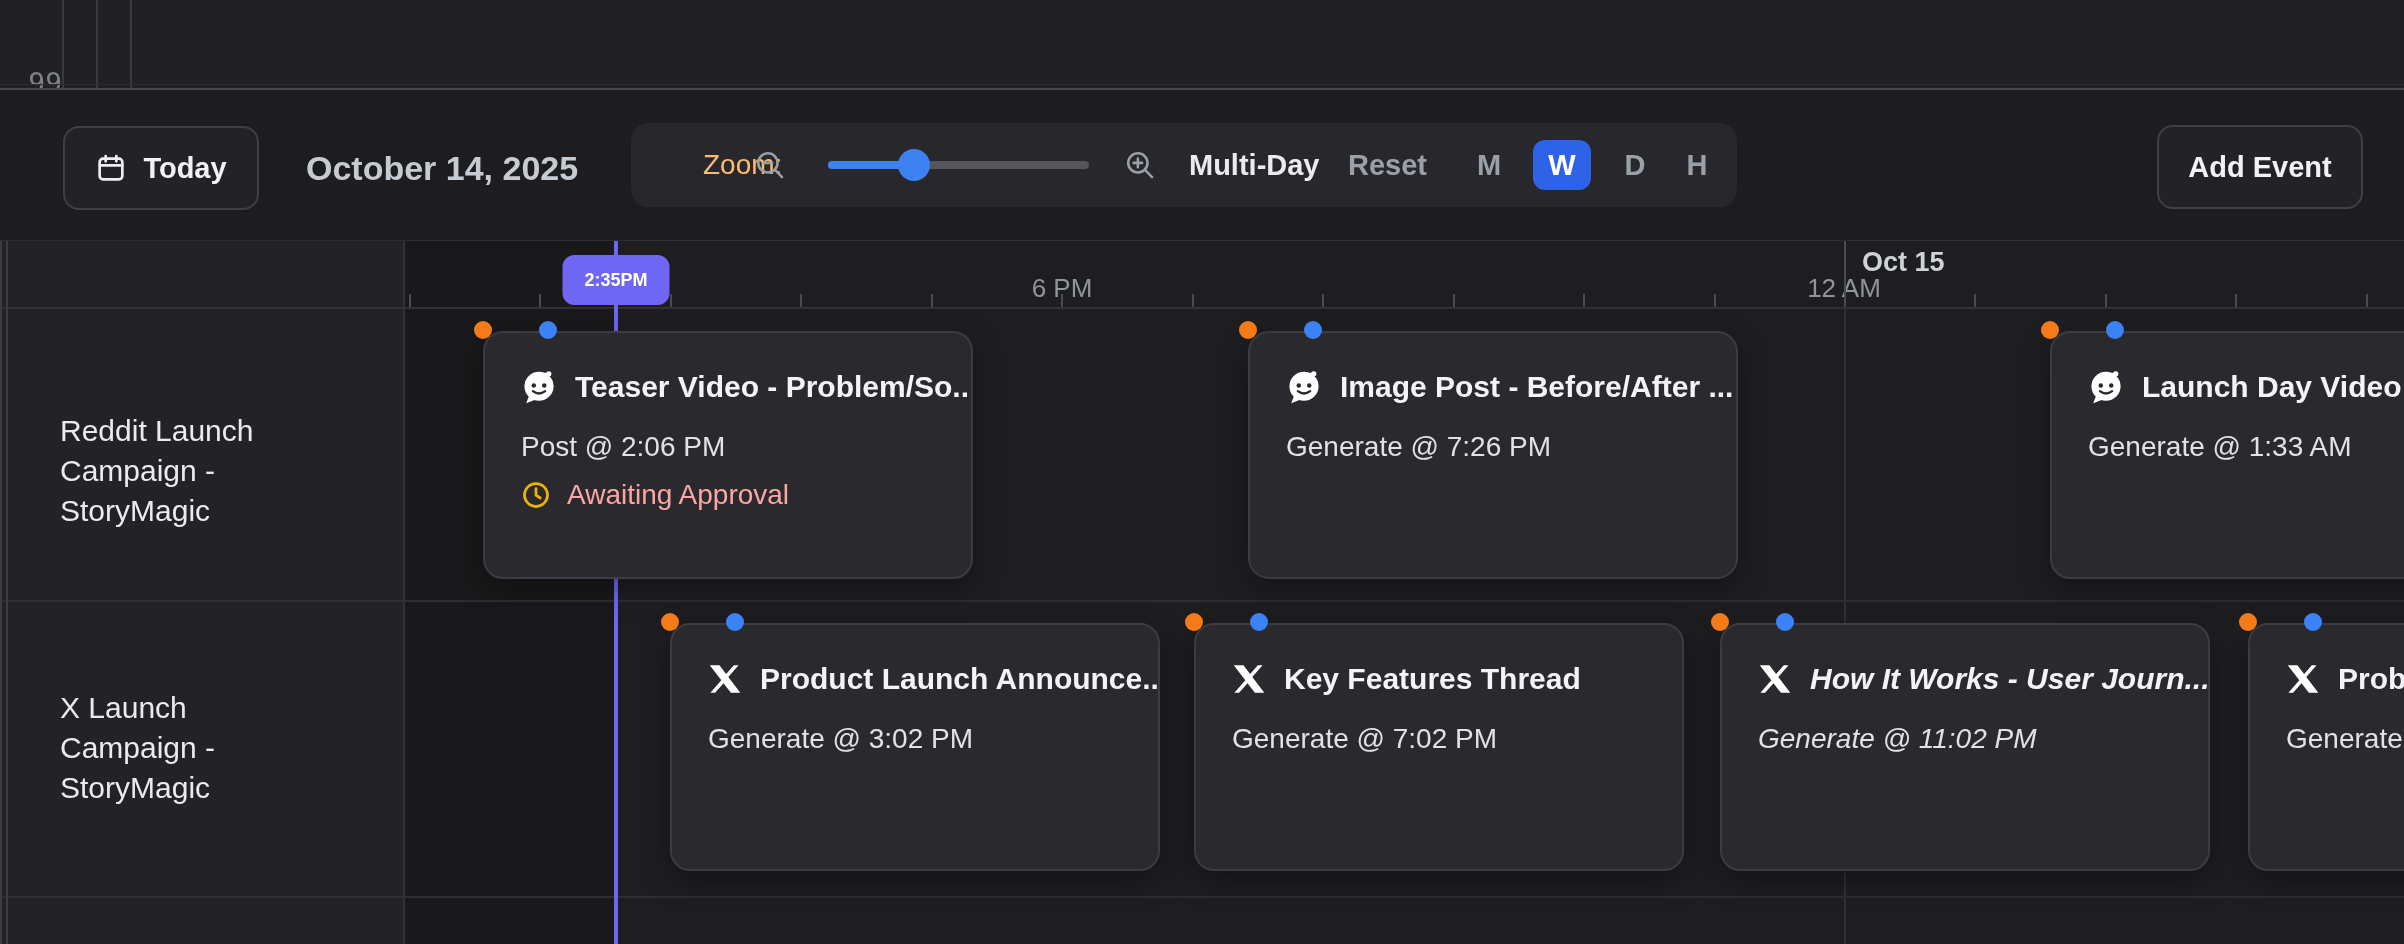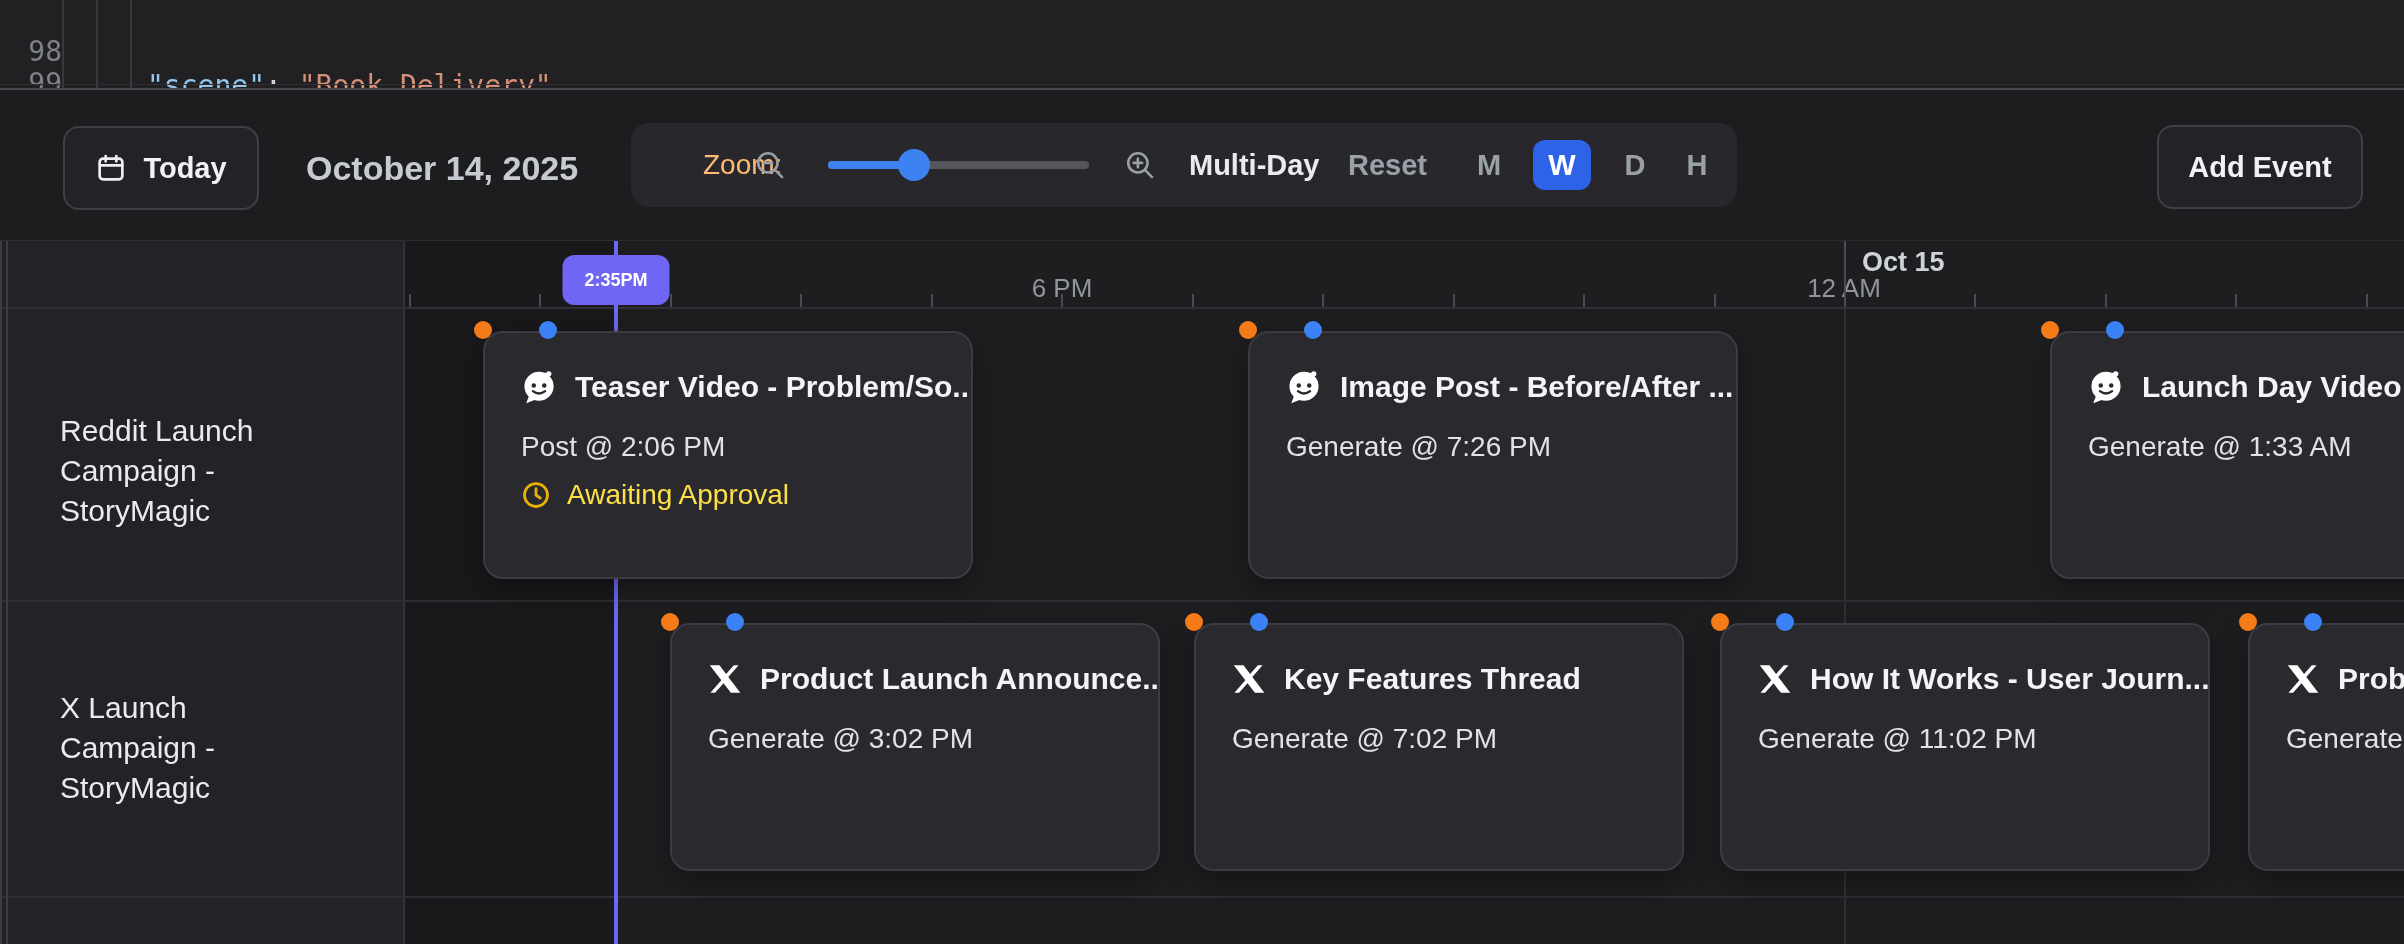--- a/index.html
+++ b/index.html
@@ -58,37 +58,33 @@
   #nowline{position:absolute;left:614px;top:0;width:4px;height:704px;background:#6f66f3;z-index:4;}
   #nowbadge{position:absolute;left:616px;top:14px;transform:translateX(-50%);height:50px;padding:0 22px;
             background:#6f66f3;border-radius:12px;color:#fff;font-size:18px;font-weight:700;
             display:flex;align-items:center;z-index:7;}
   .card{position:absolute;height:248px;background:#2a2a2e;border:2px solid #3b3b41;border-radius:20px;
         z-index:5;box-shadow:0 10px 30px rgba(0,0,0,0.35);overflow:hidden;box-sizing:border-box;cursor:pointer;}
   .card-title{position:absolute;left:36px;top:34px;height:40px;display:flex;align-items:center;gap:18px;
               font-size:30px;font-weight:600;color:#f4f4f6;white-space:nowrap;}
   .card-sub{position:absolute;left:36px;top:98px;font-size:28px;font-weight:500;color:#e2e2e6;white-space:nowrap;}
   .card-status{position:absolute;left:36px;top:146px;display:flex;align-items:center;gap:16px;
-               font-size:28px;font-weight:500;color:#fde047;white-space:nowrap;}
+               font-size:28px;font-weight:500;color:#fca5a5;white-space:nowrap;}
   .dot{position:absolute;width:18px;height:18px;border-radius:50%;z-index:6;cursor:pointer;}
   .icon-wrap{display:flex;align-items:center;justify-content:center;}
 </style>
 </head>
 <body>
 
 <div id="app">
 
   <div id="editor">
     <div class="guide" style="left:62px"></div>
     <div class="guide" style="left:96px"></div>
     <div class="guide" style="left:130px"></div>
-    <div class="cl" style="top:1px">
-      <span class="num">98</span>
-      <span class="code"><span class="tok-key">"scene"</span><span class="tok-p">: </span><span class="tok-str">"Book Delivery"</span><span class="tok-p">,</span></span>
-    </div>
     <div class="cl" style="top:33px">
       <span class="num">99</span>
       
     </div>
   </div>
 
   <div id="toolbar">
     <div id="today-btn" class="btn">
       <span class="icon-wrap">
         <svg width="32" height="32" viewBox="0 0 24 24" fill="none" stroke="#eceff2" stroke-width="2" stroke-linecap="round">
@@ -258,21 +254,21 @@
               <svg width="34" height="34" viewBox="0 0 24 24">
                 <path fill="#fff" d="M18.244 2.25h3.308l-7.227 8.26 8.502 11.24H16.17l-5.214-6.817L4.99 21.75H1.68l7.73-8.835L1.254 2.25H8.08l4.713 6.231 5.451-6.231z"></path>
               </svg>
             </div>
             <span>Key Features Thread</span>
           </div>
           <div class="card-sub">Generate @ 7:02 PM</div>
         </div>
         <div class="dot" style="background: rgb(244, 123, 23); left: 1185px; top: 372px;"></div>
         <div class="dot" style="background: rgb(59, 130, 246); left: 1250px; top: 372px;"></div>
-        <div class="card" style="left: 1720px; top: 382px; width: 490px;">
+        <div class="card" style="left: 1720px; top: 382px; width: 490px; font-style: italic;">
           <div class="card-title">
             <div class="icon-wrap">
               <svg width="34" height="34" viewBox="0 0 24 24">
                 <path fill="#fff" d="M18.244 2.25h3.308l-7.227 8.26 8.502 11.24H16.17l-5.214-6.817L4.99 21.75H1.68l7.73-8.835L1.254 2.25H8.08l4.713 6.231 5.451-6.231z"></path>
               </svg>
             </div>
             <span>How It Works - User Journ...</span>
           </div>
           <div class="card-sub">Generate @ 11:02 PM</div>
         </div>

